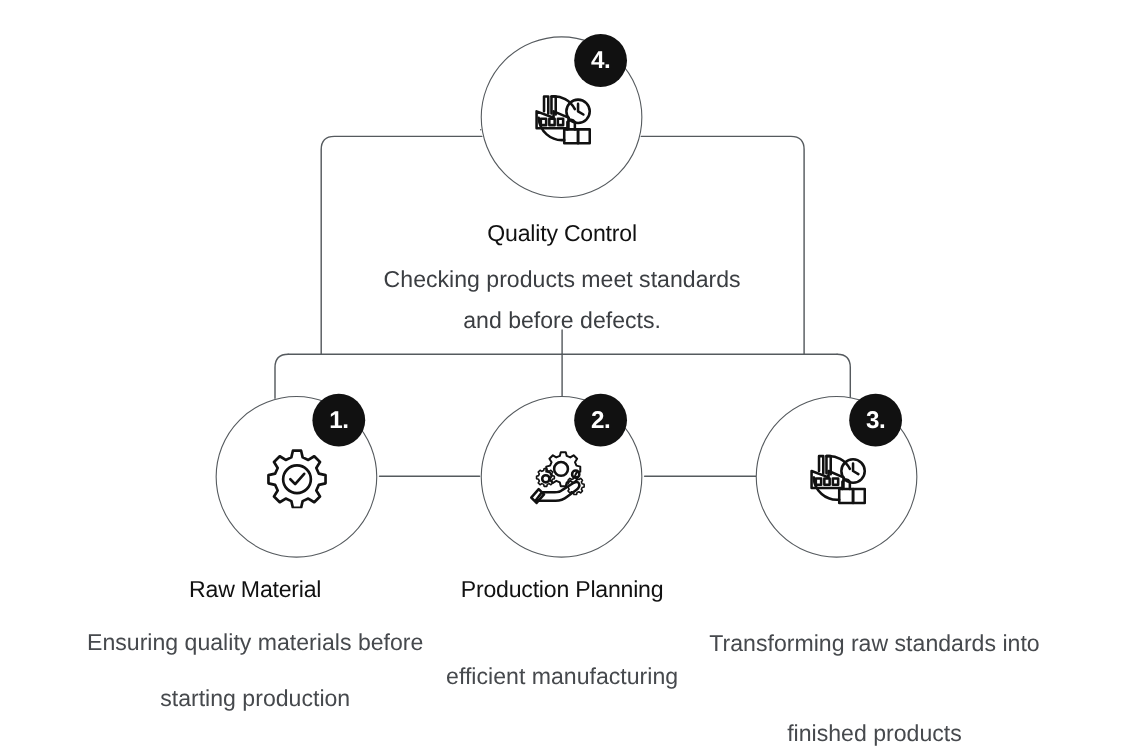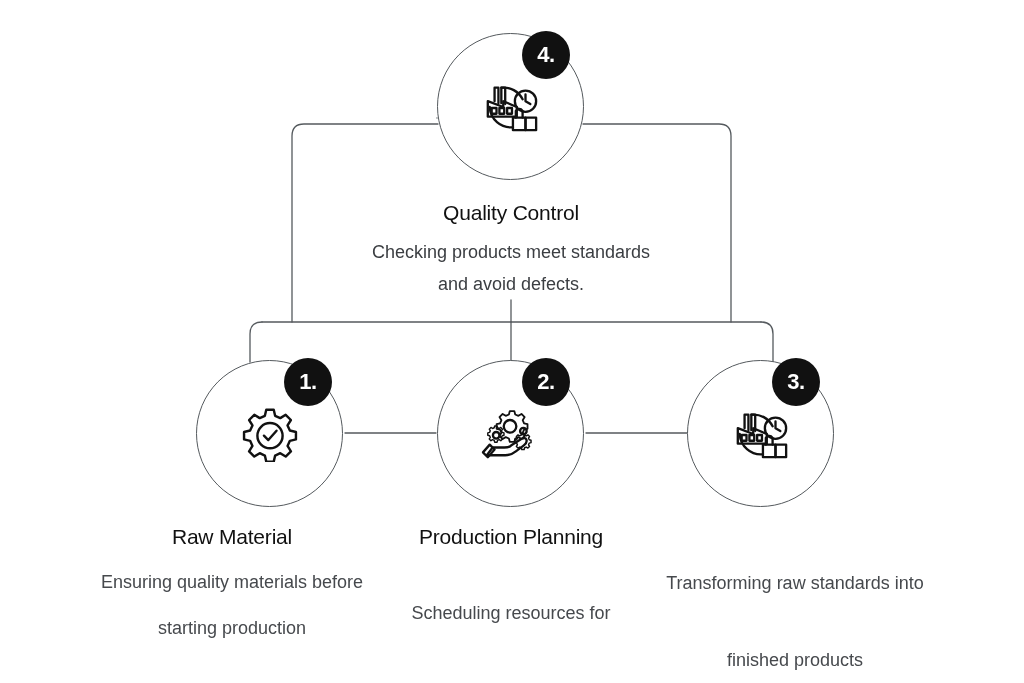--- a/index.html
+++ b/index.html
@@ -73,21 +73,21 @@
   }
   .caption-title {
     font-size: 21px;
     font-weight: normal;
     color: #111111;
     letter-spacing: -0.2px;
     line-height: 1.42;
     margin: 0;
   }
   .caption-desc {
-    font-size: 18px;
+    font-size: 21px;
     font-weight: normal;
     color: #46494d;
     line-height: 1.78;
     margin: 0;
   }
   #top-caption .caption-title { margin-bottom: 8px; }
   #top-caption .caption-desc { color: #3b3e42; }
 
   .bottom-caption .caption-desc { margin-top: 14px; }
   #caption-2 .caption-desc,
@@ -147,21 +147,21 @@
       </svg>
     </div>
     <div class="node-badge" style="left:85px; top:-2px;">
       <span>4.</span>
     </div>
   </div>
 
   <div class="caption" id="top-caption" style="left:311px; top:198px; width:400px;">
     <p class="caption-title">Quality Control</p>
     <p class="caption-desc">Checking products meet standards</p>
-    <p class="caption-desc">and avoid defects.</p>
+    <p class="caption-desc">and before defects.</p>
   </div>
 
   <div class="node" id="node-1" style="left:196px; top:360px; width:190px; height:190px;">
     <div class="node-circle" style="left:0; top:0; width:147px; height:147px;">
       <svg class="node-icon" width="56" height="56" viewBox="0 0 60 60">
         <g fill="none" stroke="#111111" stroke-width="2.6" stroke-linejoin="round" stroke-linecap="round">
           <path d="M 26 4 L 34 4 L 35.5 10.5 L 41 13 L 46.8 9.4 L 52.4 15 L 48.8 20.8 L 51.3 26.3 L 57.8 27.8 L 57.8 35.8 L 51.3 37.3 L 48.8 42.8 L 52.4 48.6 L 46.8 54.2 L 41 50.6 L 35.5 53.1 L 34 59.6 L 26 59.6 L 24.5 53.1 L 19 50.6 L 13.2 54.2 L 7.6 48.6 L 11.2 42.8 L 8.7 37.3 L 2.2 35.8 L 2.2 27.8 L 8.7 26.3 L 11.2 20.8 L 7.6 15 L 13.2 9.4 L 19 13 L 24.5 10.5 Z"></path>
           <circle cx="30" cy="31.8" r="13.5"></circle>
           <path d="M 23.5 31.8 L 28.2 36.5 L 37 26.5"></path>
         </g>
@@ -225,21 +225,20 @@
 
   <div class="caption bottom-caption" id="caption-1" style="left:72px; top:522px; width:320px;">
     <p class="caption-title">Raw Material</p>
     <p class="caption-desc">Ensuring quality materials before</p>
     <p class="caption-desc">starting production</p>
 
   </div>
 
   <div class="caption bottom-caption" id="caption-2" style="left:370px; top:522px; width:282px;">
     <p class="caption-title">Production Planning</p>
-    <p class="caption-desc">Scheduling resources for</p>
     <p class="caption-desc">efficient manufacturing</p>
 
   </div>
 
   <div class="caption bottom-caption" id="caption-3" style="left:635px; top:522px; width:320px;">
     <p class="caption-desc">Transforming raw standards into</p>
     <p class="caption-desc">finished products</p>
 
   </div>
 

